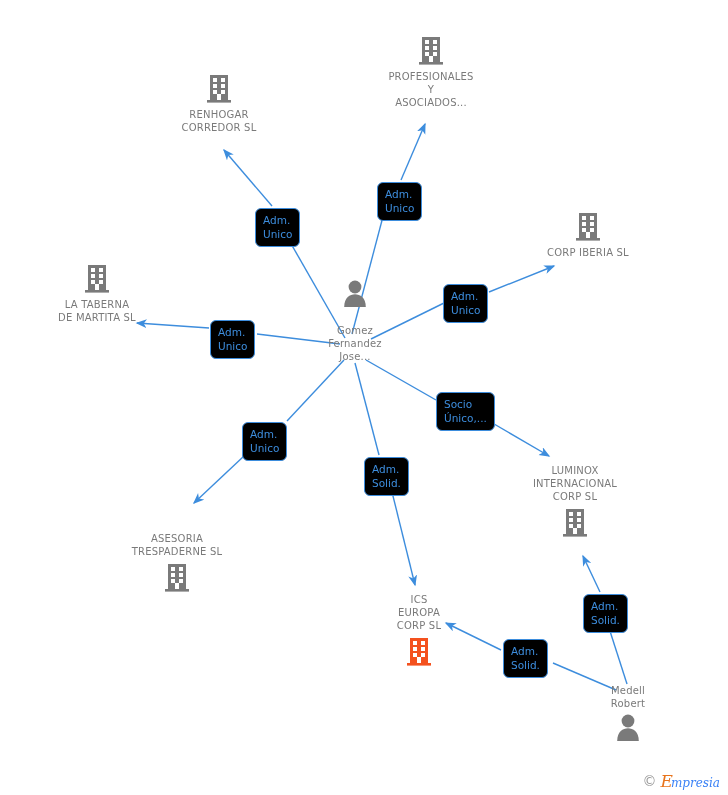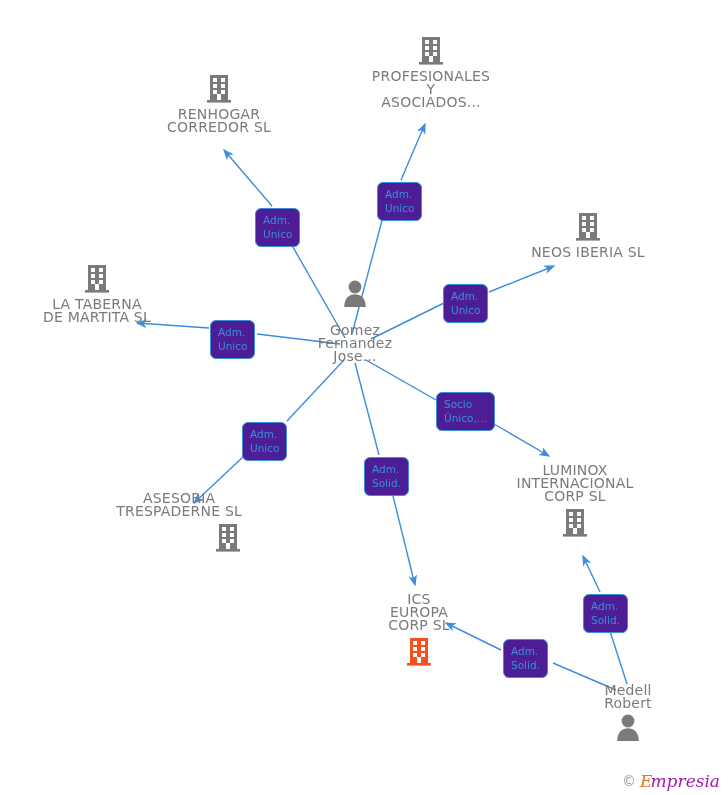--- a/index.html
+++ b/index.html
@@ -6,50 +6,50 @@
   body{
     width:728px;height:795px;
     background:#ffffff;
     font-family:"DejaVu Sans",sans-serif;
     position:relative;
     overflow:hidden;
   }
   #graph{position:absolute;left:0;top:0;width:728px;height:795px;}
   .node{position:absolute;display:flex;flex-direction:column;align-items:center;}
   .node-label{
-    font-size:14px;color:#7a7a7a;text-align:center;line-height:13px;
+    font-size:10px;color:#7a7a7a;text-align:center;line-height:13px;
     white-space:pre-line;letter-spacing:.2px;
   }
   .node-icon{display:block;}
   .node.icon-below .node-label{order:0;margin-bottom:3px;}
   .node.icon-below .node-icon{order:1;}
   .node.icon-above .node-icon{order:0;}
   .node.icon-above .node-label{order:1;margin-top:4px;}
 
   .edge-label{
     position:absolute;
     border:1.5px solid #3d8ddd;
     border-radius:6px;
-    background:#4c1d95;
+    background:#000000;
     color:#3d8ddd;
     font-size:10.5px;
     line-height:14px;
     padding:4px 7px 5px 7px;
     text-align:left;
     white-space:pre-line;
     box-sizing:border-box;
   }
   #watermark{
     position:absolute;right:8px;bottom:4px;
     display:flex;align-items:center;gap:4px;
     font-size:15px;
   }
   .wm-c{color:#9a9a9a;font-size:14px;}
   .wm-e{color:#e8741c;font-family:"DejaVu Serif",serif;font-style:italic;font-size:17px;}
-  .wm-rest{color:#a21caf;font-family:"DejaVu Serif",serif;font-style:italic;font-size:17px;margin-left:-2px;}
+  .wm-rest{color:#3b82f6;font-family:"DejaVu Serif",serif;font-style:italic;font-size:12px;margin-left:-2px;}
 </style>
 </head>
 <body>
 
 <svg id="graph" viewBox="0 0 728 795" xmlns="http://www.w3.org/2000/svg">
   <defs>
     <marker id="arrow" markerWidth="9" markerHeight="9" refX="7" refY="3.2" orient="auto" markerUnits="strokeWidth">
       <path d="M0,0 L8,3.2 L0,6.4 L2.2,3.2 z" fill="#3d8ddd"></path>
     </marker>
   </defs>
@@ -127,21 +127,21 @@
       <rect x="16" y="6" width="4" height="4" fill="#fff"></rect>
     <rect x="8" y="12" width="4" height="4" fill="#fff"></rect>
       <rect x="16" y="12" width="4" height="4" fill="#fff"></rect>
     <rect x="8" y="18" width="4" height="4" fill="#fff"></rect>
       <rect x="16" y="18" width="4" height="4" fill="#fff"></rect>
     <rect x="12" y="22" width="4" height="6" fill="#fff"></rect>
   </svg>
 </div>
 
 <div class="node icon-above" style="left:528px;top:210px;width:120px;">
-  <div class="node-label">NEOS IBERIA SL</div>
+  <div class="node-label">CORP IBERIA SL</div>
   <svg class="node-icon" width="28" height="32" viewBox="0 0 28 32">
     <rect x="5" y="3" width="18" height="25" fill="#7a7a7a"></rect>
     <rect x="2" y="28" width="24" height="2.6" fill="#7a7a7a"></rect>
     <rect x="8" y="6" width="4" height="4" fill="#fff"></rect>
       <rect x="16" y="6" width="4" height="4" fill="#fff"></rect>
     <rect x="8" y="12" width="4" height="4" fill="#fff"></rect>
       <rect x="16" y="12" width="4" height="4" fill="#fff"></rect>
     <rect x="8" y="18" width="4" height="4" fill="#fff"></rect>
       <rect x="16" y="18" width="4" height="4" fill="#fff"></rect>
     <rect x="12" y="22" width="4" height="6" fill="#fff"></rect>
@@ -184,21 +184,21 @@
       <rect x="16" y="12" width="4" height="4" fill="#fff"></rect>
     <rect x="8" y="18" width="4" height="4" fill="#fff"></rect>
       <rect x="16" y="18" width="4" height="4" fill="#fff"></rect>
     <rect x="12" y="22" width="4" height="6" fill="#fff"></rect>
   </svg>
   <div class="node-label">LUMINOX
 INTERNACIONAL
 CORP SL</div>
 </div>
 
-<div class="node icon-below" style="left:112px;top:492px;width:130px;align-items:flex-end;">
+<div class="node icon-below" style="left:112px;top:532px;width:130px;">
   <svg class="node-icon" width="28" height="32" viewBox="0 0 28 32">
     <rect x="5" y="3" width="18" height="25" fill="#7a7a7a"></rect>
     <rect x="2" y="28" width="24" height="2.6" fill="#7a7a7a"></rect>
     <rect x="8" y="6" width="4" height="4" fill="#fff"></rect>
       <rect x="16" y="6" width="4" height="4" fill="#fff"></rect>
     <rect x="8" y="12" width="4" height="4" fill="#fff"></rect>
       <rect x="16" y="12" width="4" height="4" fill="#fff"></rect>
     <rect x="8" y="18" width="4" height="4" fill="#fff"></rect>
       <rect x="16" y="18" width="4" height="4" fill="#fff"></rect>
     <rect x="12" y="22" width="4" height="6" fill="#fff"></rect>

